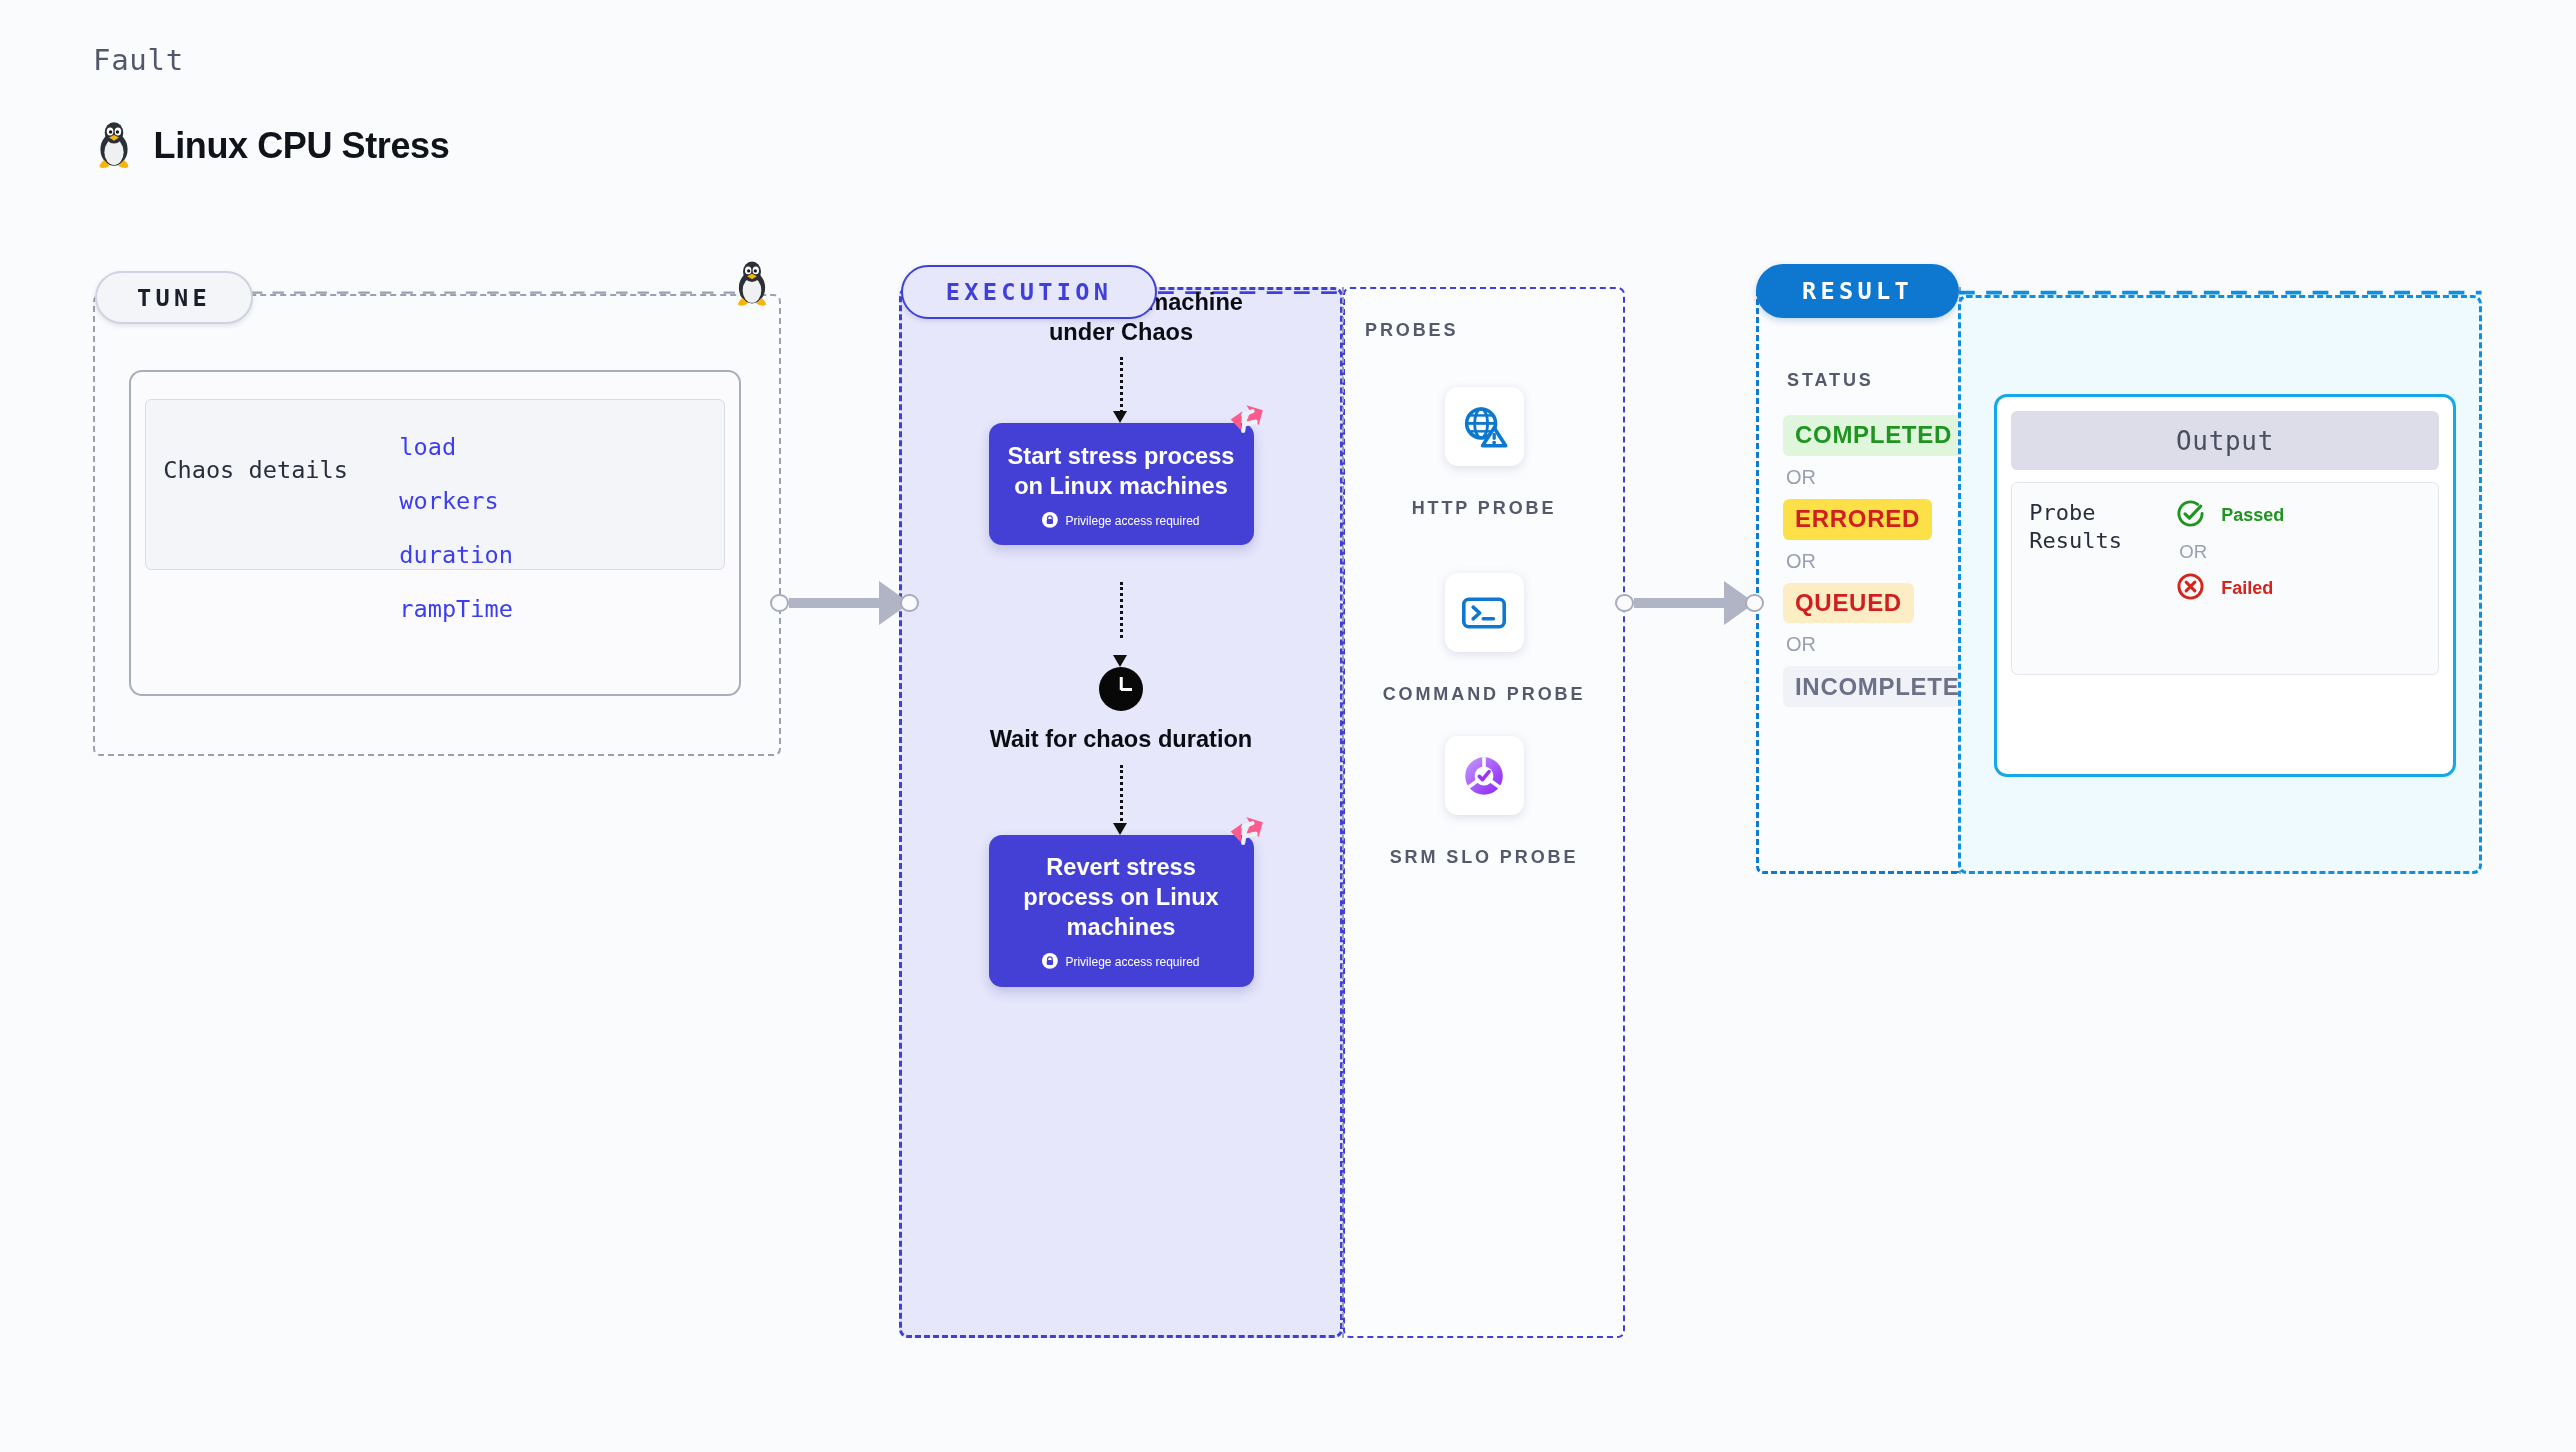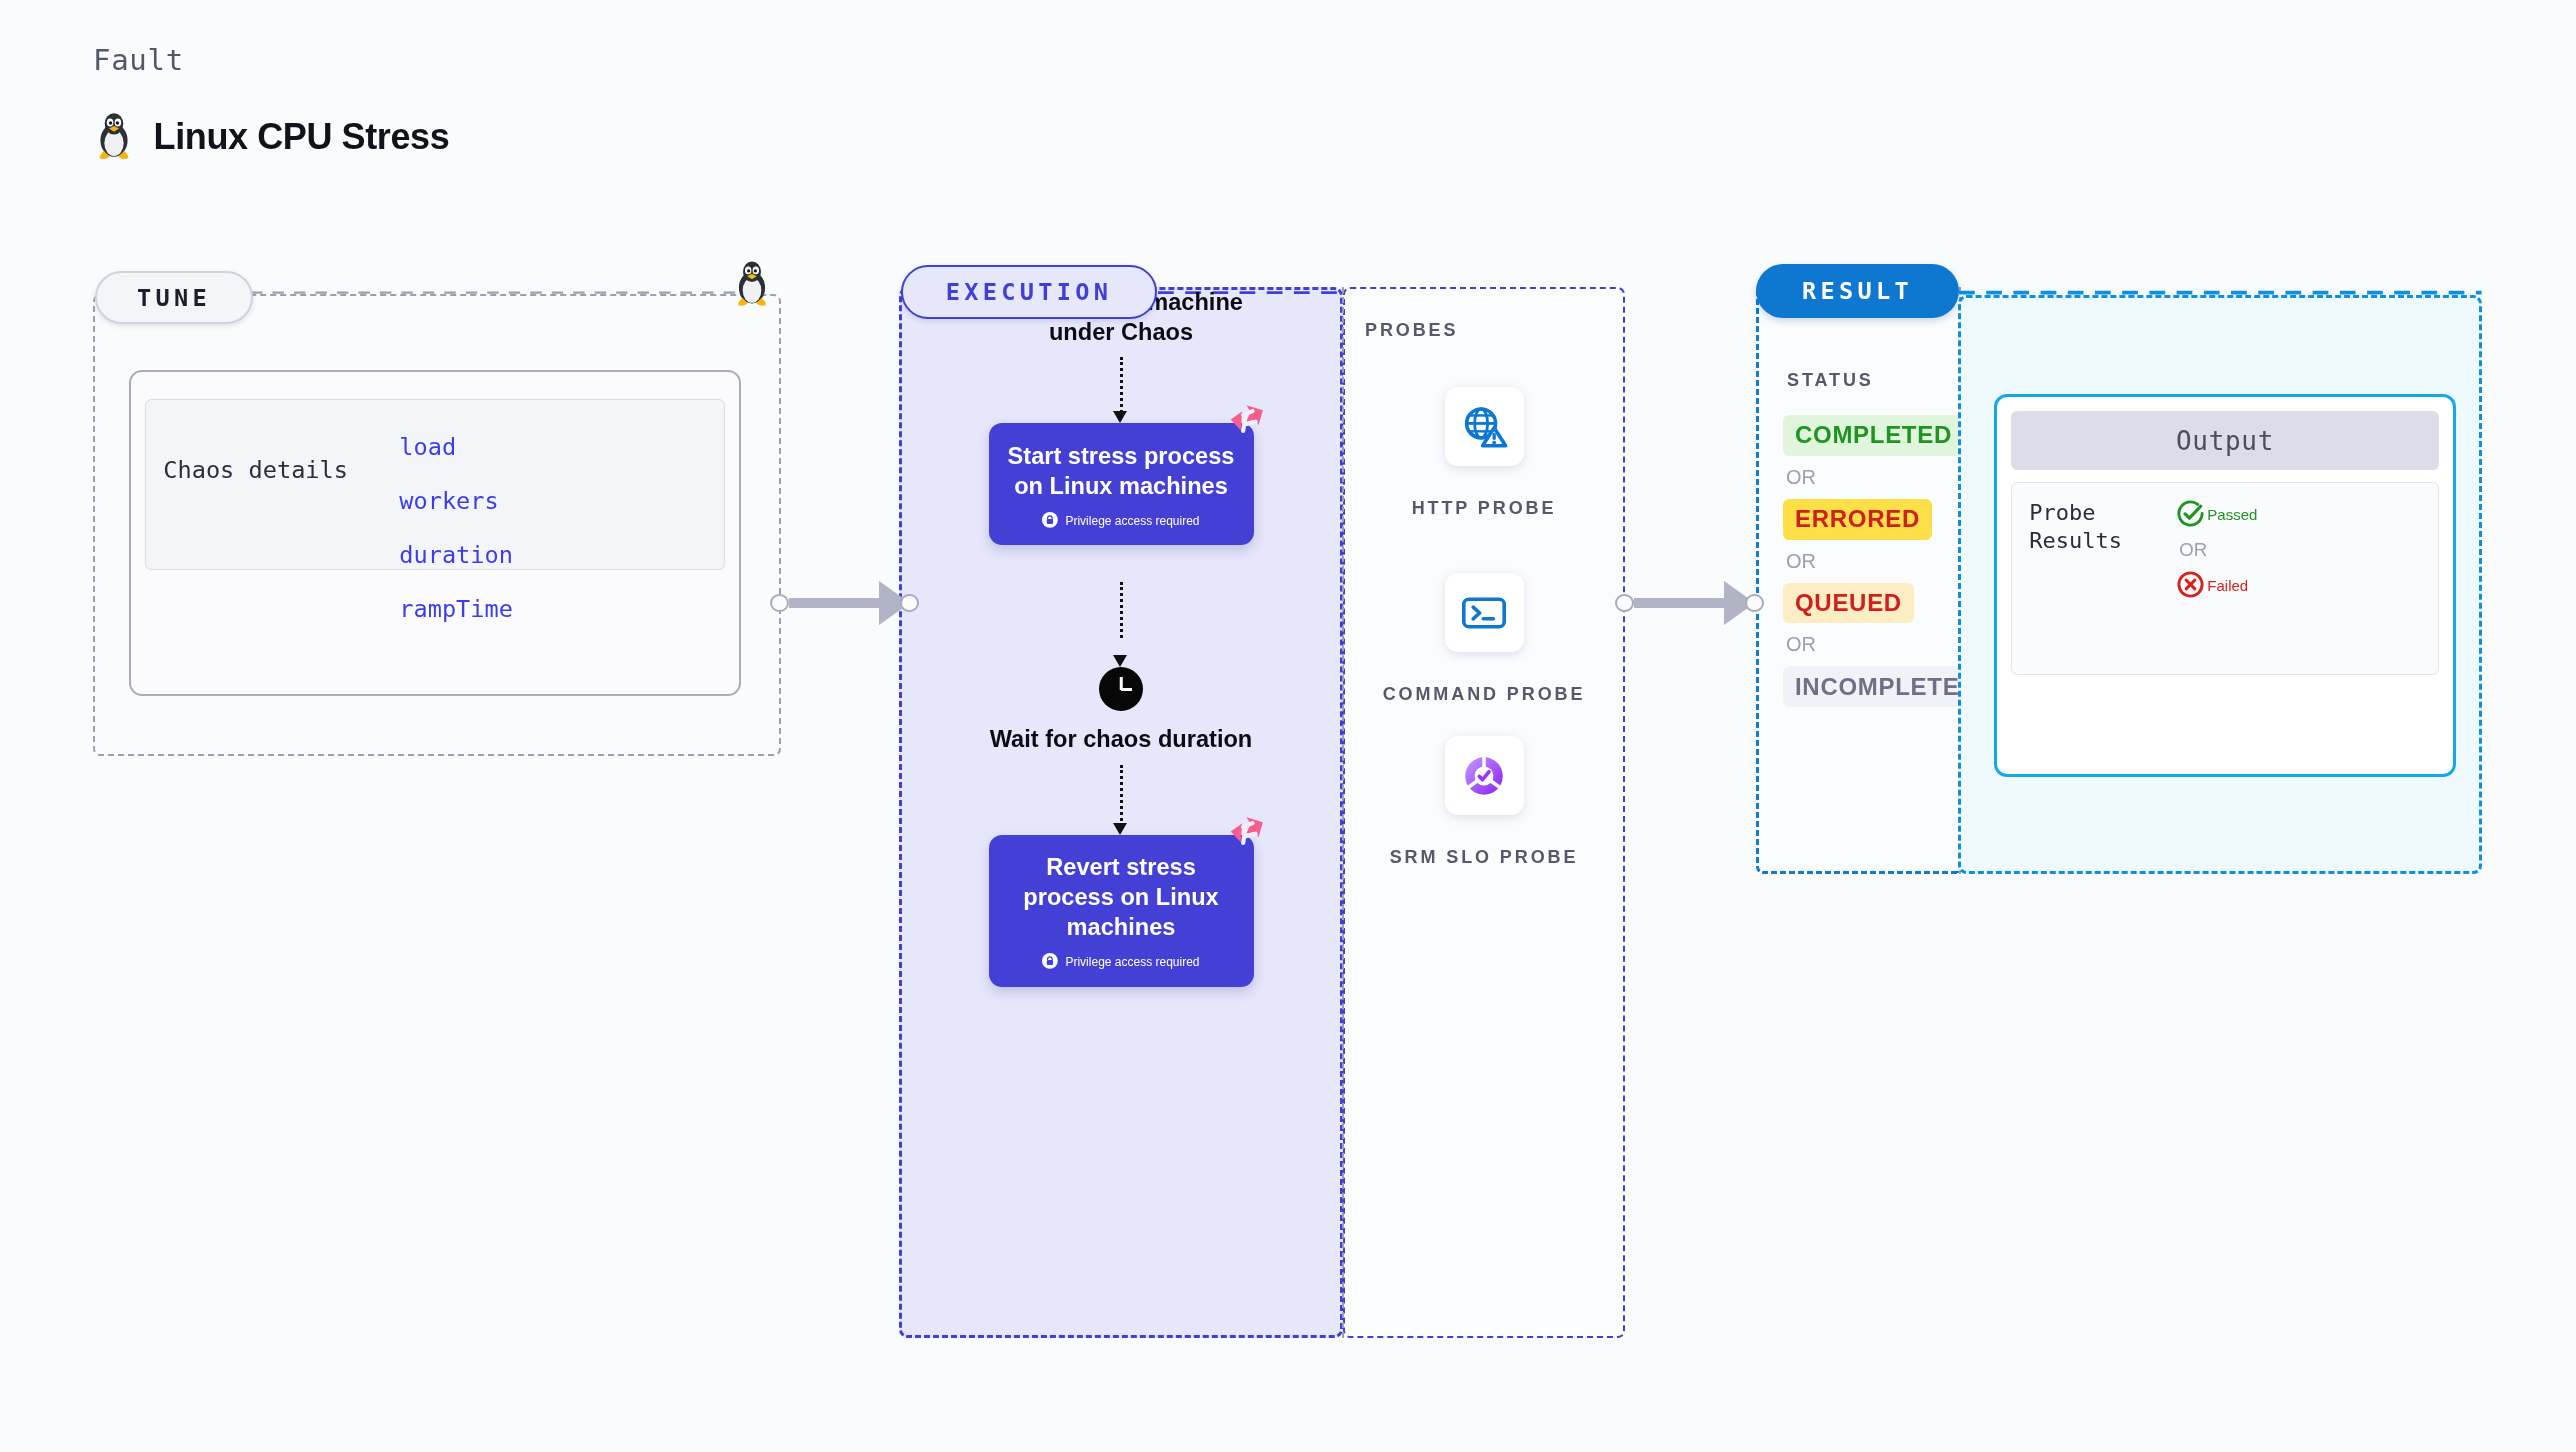--- a/index.html
+++ b/index.html
@@ -7,21 +7,21 @@
     width:2576px;height:1452px;
     background:#fafbfd;
     font-family:"Liberation Sans", sans-serif;
     position:relative;overflow:hidden;
   }
 
   
   #header{position:absolute;left:93px;top:43px;}
   #fault-label{font-family:"DejaVu Sans Mono","Liberation Mono",monospace;
     font-size:29px;color:#52586b;letter-spacing:0.7px;}
-  #fault-title-row{display:flex;align-items:center;gap:18.6px;margin-top:34px;}
+  #fault-title-row{display:flex;align-items:center;gap:18.6px;margin-top:43px;}
   #fault-title{font-size:36px;font-weight:bold;color:#10131a;letter-spacing:-0.4px;}
 
   
   .panel{position:absolute;box-sizing:border-box;}
   .badge-pill{position:absolute;z-index:6;display:flex;align-items:center;
     justify-content:center;border-radius:716px;box-sizing:border-box;
     font-family:"DejaVu Sans Mono","Liberation Mono",monospace;font-weight:bold;}
 
   
   #tune-box{left:93px;top:294px;width:688px;height:462px;
@@ -119,21 +119,21 @@
     align-items:center;justify-content:center;
     font-family:"DejaVu Sans Mono","Liberation Mono",monospace;
     font-size:26px;color:#4a4f60;letter-spacing:0.7px;}
   .out-row{margin-top:11.5px;background:#fafbfd;border:1.4px solid #e2e4ec;
     border-radius:6.4px;box-sizing:border-box;display:flex;padding:15.8px 17px;}
   .out-key{font-family:"DejaVu Sans Mono","Liberation Mono",monospace;
     font-size:22px;color:#2a2e3c;width:147px;line-height:1.3;}
   .out-val{font-family:"DejaVu Sans Mono","Liberation Mono",monospace;
     font-size:22px;color:#3d3df0;}
   #probe-res-col{display:flex;flex-direction:column;gap:8.6px;}
-  .res-line{display:flex;align-items:center;gap:2px;font-size:15px;font-weight:normal;}
+  .res-line{display:flex;align-items:center;gap:16px;font-size:18px;font-weight:bold;}
 
   
   .conn{position:absolute;display:flex;align-items:center;z-index:5;}
   .conn .dot{width:18.6px;height:18.6px;border-radius:50%;background:#fbfbfd;
     border:2.9px solid #a7abbb;box-sizing:border-box;}
   .conn .bar{height:9.3px;background:#b0b4c4;}
   .conn .head{width:0;height:0;border-top:22px solid transparent;
     border-bottom:22px solid transparent;border-left:31.5px solid #b0b4c4;}
 </style>
 </head>

